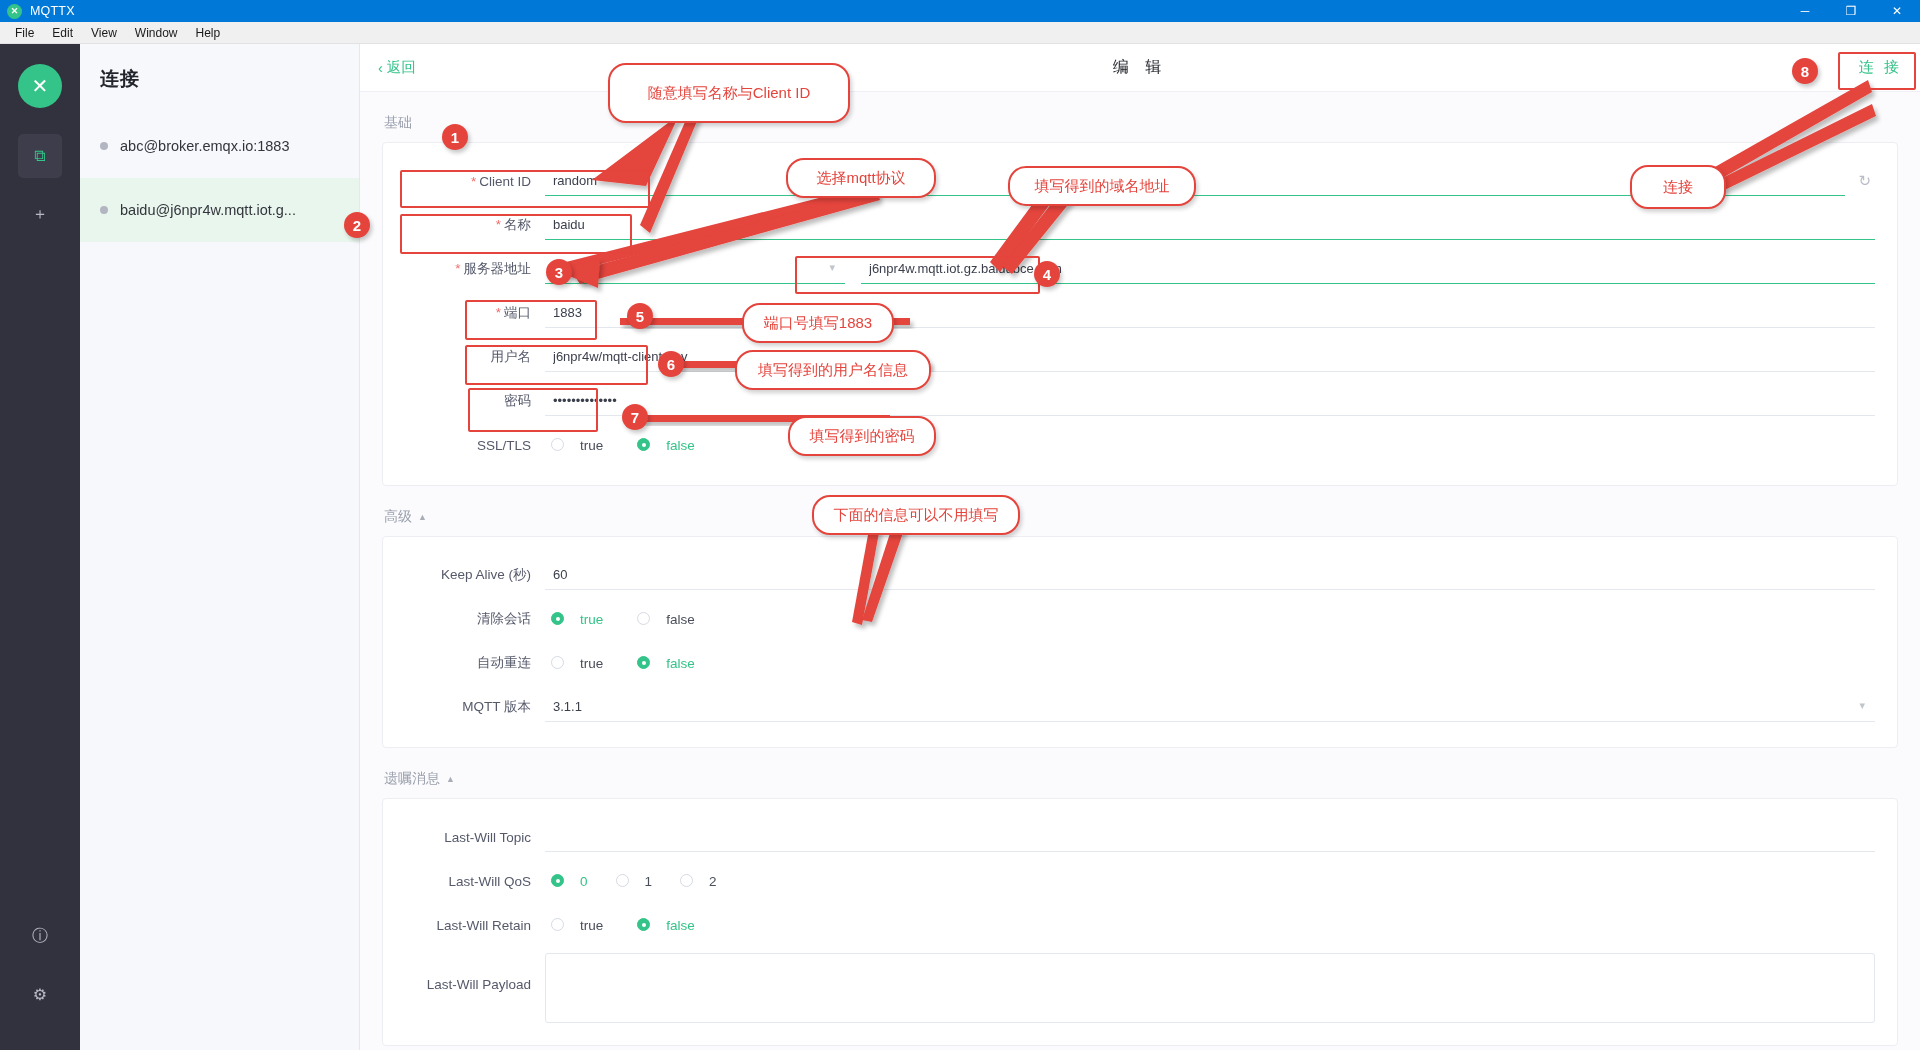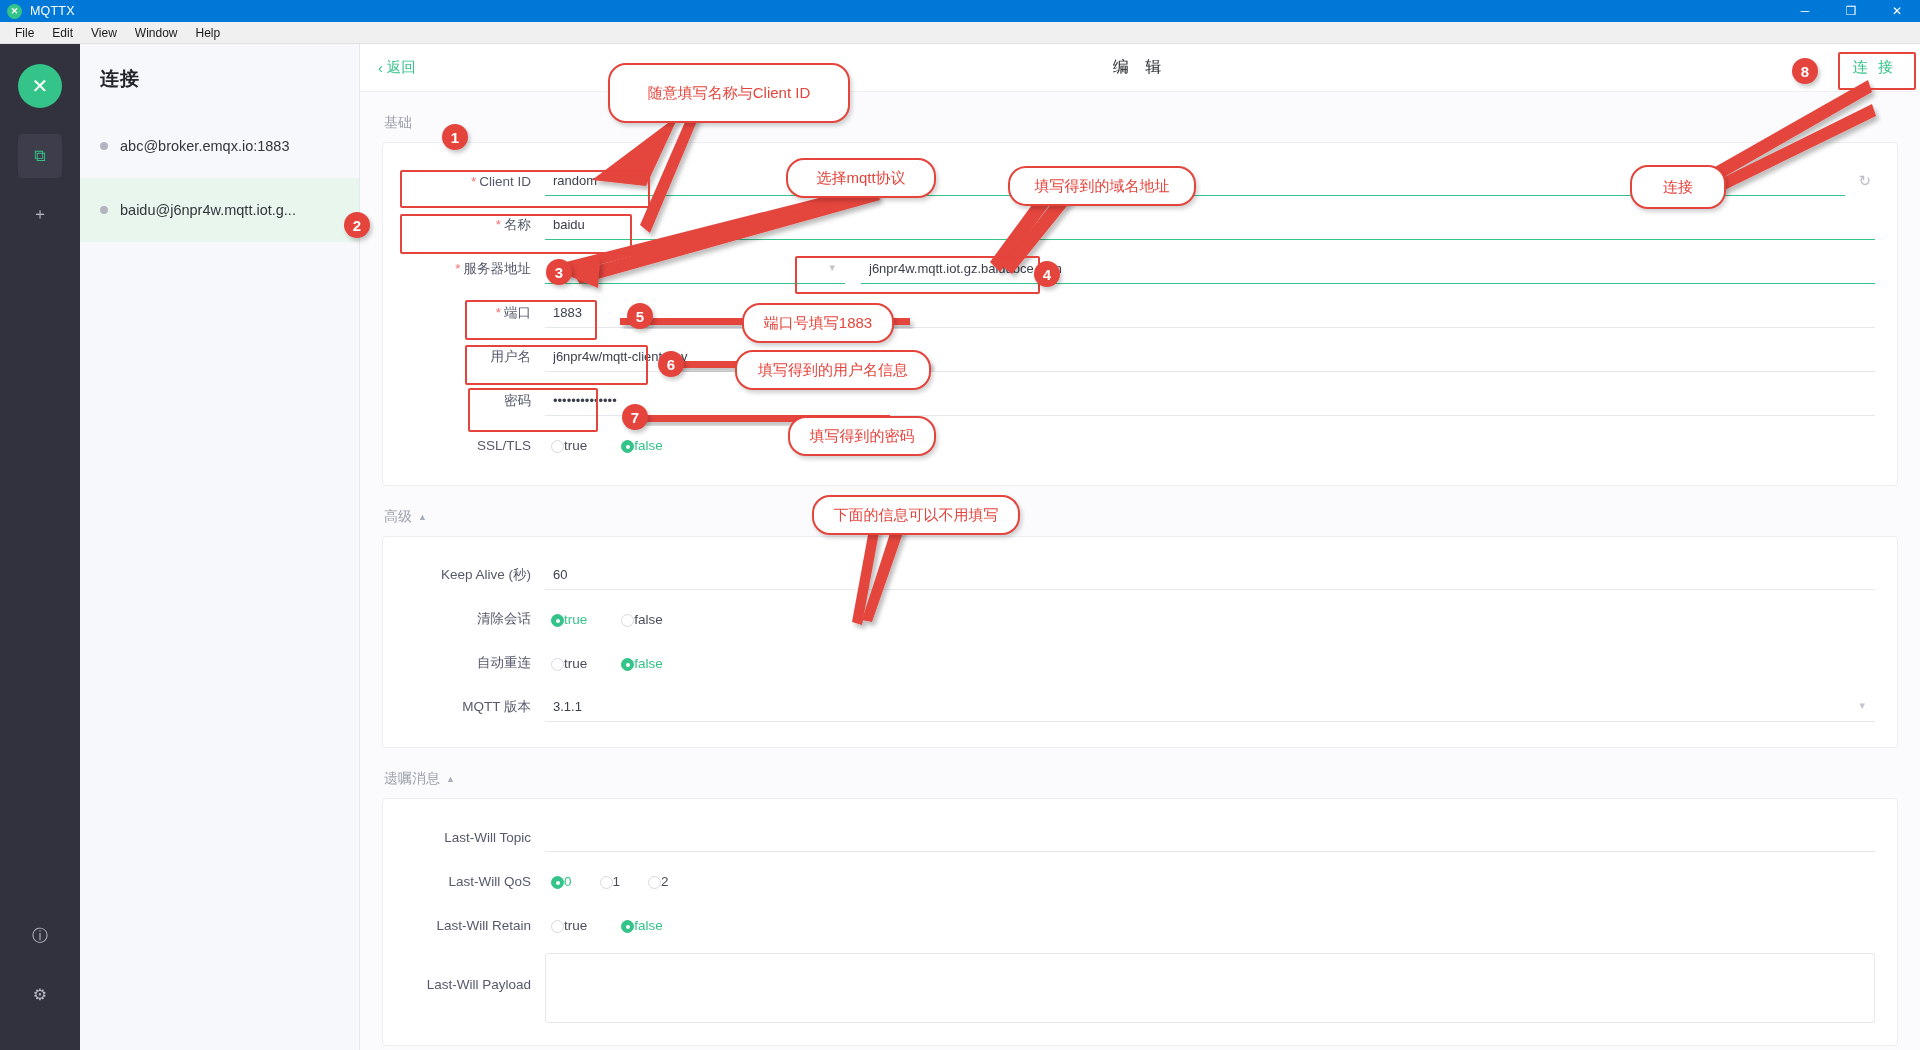--- a/index.html
+++ b/index.html
@@ -85,21 +85,21 @@
   }
   .back-link {
     position: absolute; left: 18px; color: #34c388; font-size: 14.5px;
     display: flex; align-items: center; gap: 4px;
   }
   .main-title {
     width: 100%; text-align: center; font-size: 16px; color: #22252b;
     letter-spacing: 6px; font-weight: 500;
   }
   .connect-btn {
-    position: absolute; right: 24px; color: #34c388; font-size: 15px;
+    position: absolute; right: 18px; color: #34c388; font-size: 15px;
     letter-spacing: 3px;
   }
 
   .scroll-area { position: absolute; top: 48px; left: 0; right: 0; bottom: 0;
     background: #fbfbfd; padding: 0 0 40px 0; }
 
   .section-title {
     font-size: 14px; color: #9aa0ad; padding: 22px 0 10px 24px;
     display: flex; align-items: center; gap: 6px;
   }
@@ -128,21 +128,21 @@
 
   .select-wrap { position: relative; width: 100%; }
   .select-wrap .caret-dn {
     position: absolute; right: 10px; top: 7px; color: #c0c4cc; font-size: 11px;
   }
 
   .split-row .left-part { width: 300px; flex: 0 0 300px; margin-right: 16px; }
   .split-row .right-part { flex: 1 1 auto; }
 
   .radio-grp { display: flex; align-items: center; gap: 34px; padding-left: 6px; }
-  .radio { display: flex; align-items: flex-end; gap: 0; font-size: 13.5px; color: #4a4e5a; }
+  .radio { display: flex; align-items: flex-start; gap: 16px; font-size: 13.5px; color: #4a4e5a; }
   .radio .rc {
     width: 13px; height: 13px; border-radius: 50%; border: 1px solid #d6dae2;
     background: #fff; display: inline-block; position: relative;
   }
   .radio.on .rc { border-color: #34c388; background: #34c388; }
   .radio.on .rc:after {
     content: ""; position: absolute; width: 4px; height: 4px; border-radius: 50%;
     background: #fff; left: 4px; top: 4px;
   }
   .radio.on .rlabel { color: #34c388; }

